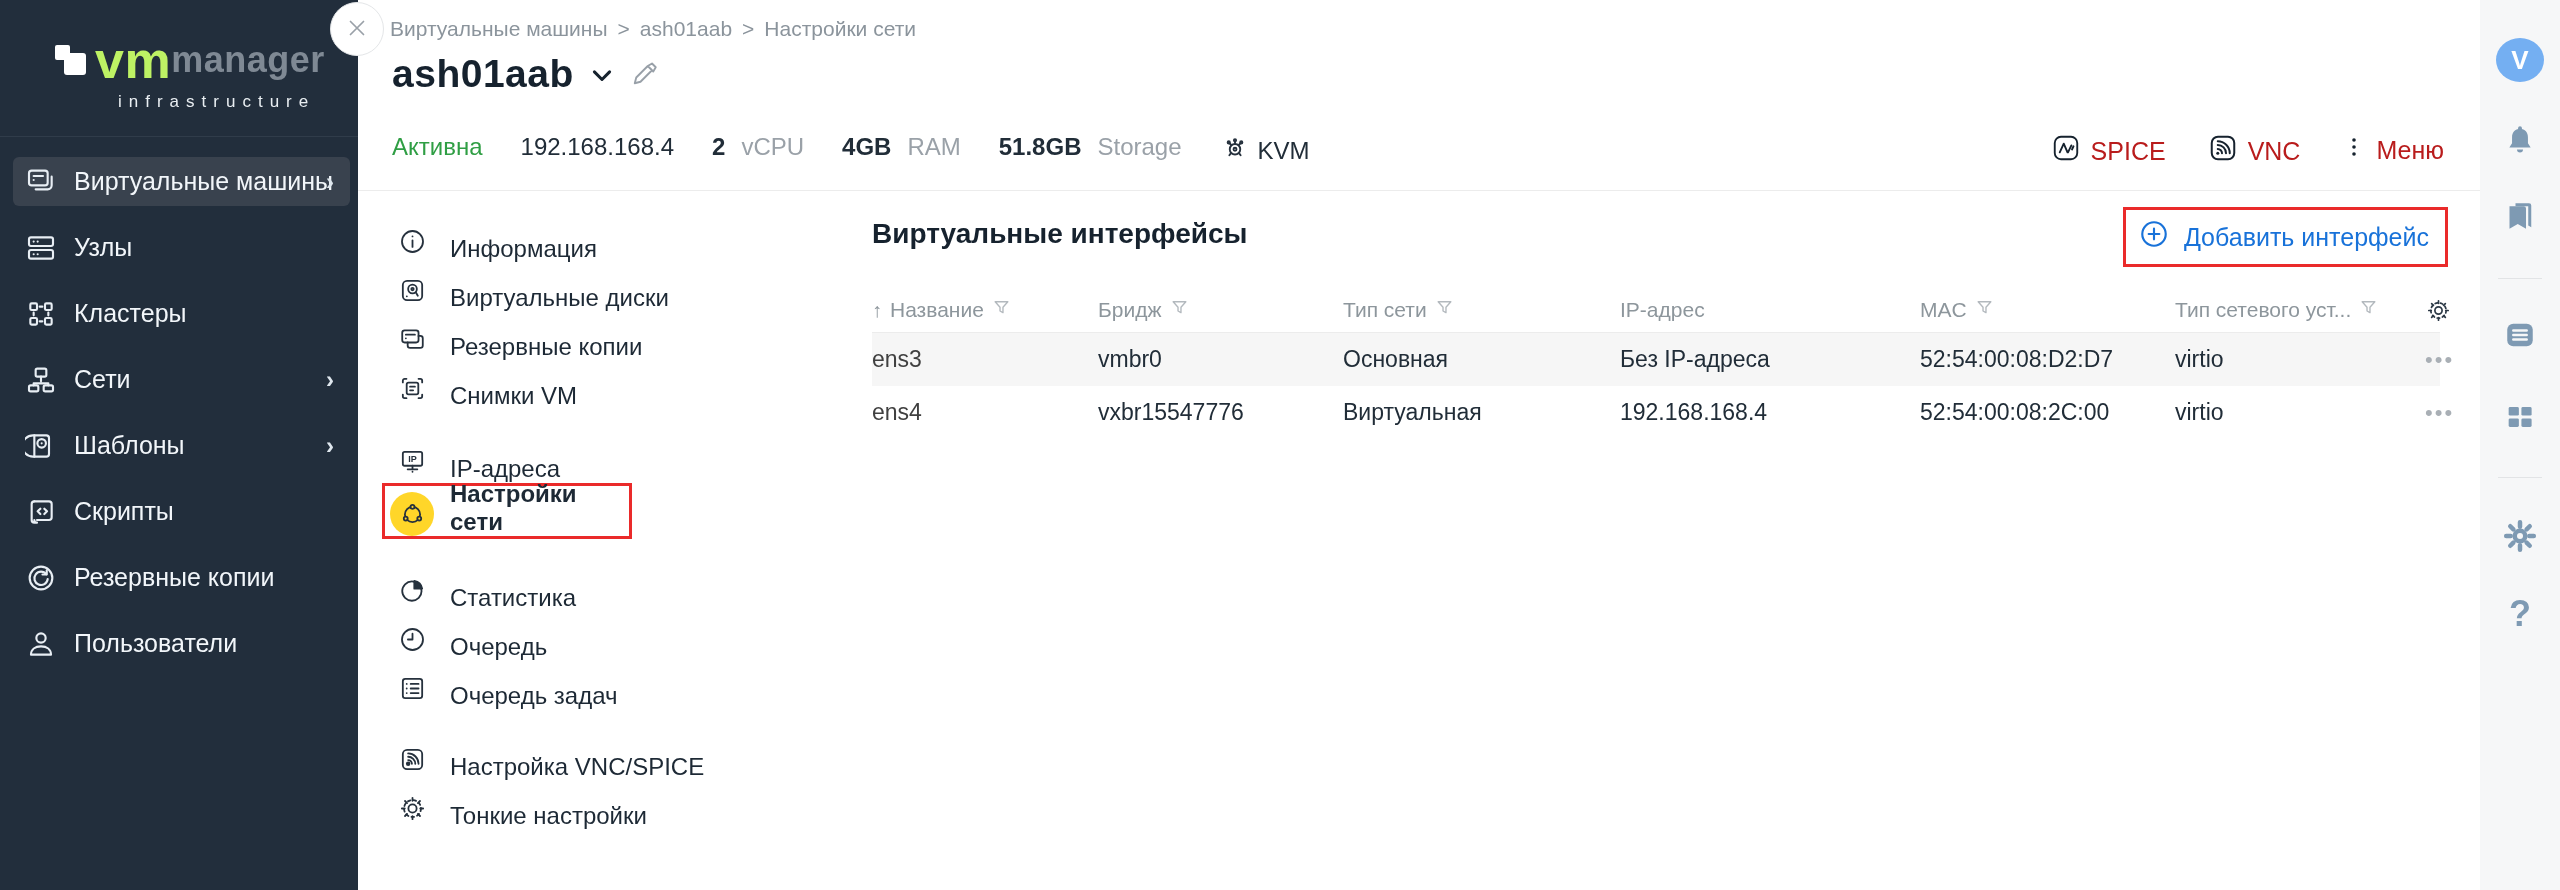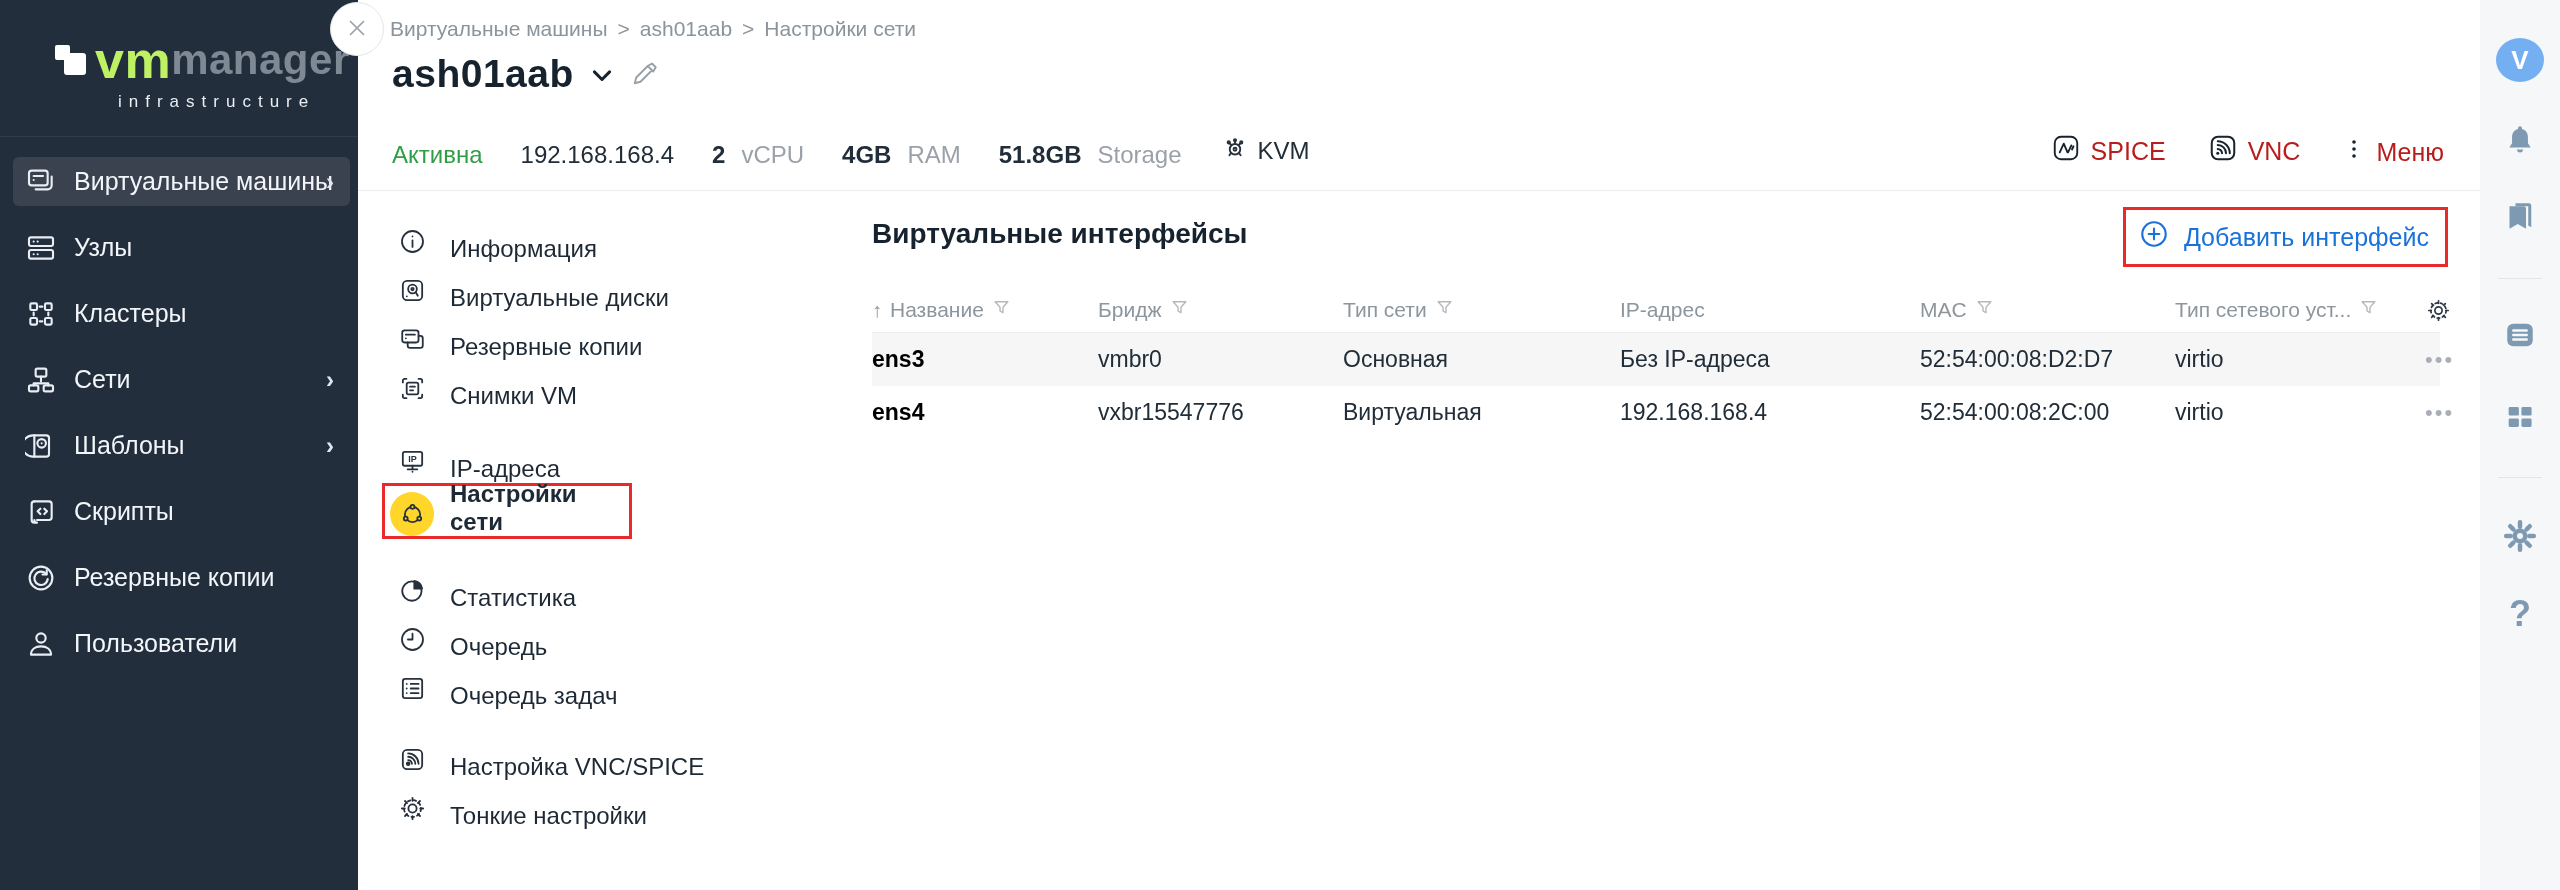--- a/index.html
+++ b/index.html
@@ -9,21 +9,21 @@
 
   
   .sidebar { position:absolute; left:0; top:0; width:358px; height:890px;
              background:#222e3c; z-index:2; }
   .brand { padding:30px 0 0 55px; white-space:nowrap; }
   .brand-row { display:flex; align-items:center; }
   .logo-mark { position:relative; width:34px; height:34px; margin-right:6px; }
   .logo-mark .sq1 { position:absolute; left:0; top:2px; width:15px; height:15px; background:#fff; border-radius:2px;}
   .logo-mark .sq2 { position:absolute; left:9px; top:10px; width:22px; height:22px; background:#fff; border-radius:3px;}
   .brand-bold { font-size:52px; font-weight:700; color:#bef264; letter-spacing:0.5px;}
-  .brand-light { font-size:42px; font-weight:700; color:#7f8994; letter-spacing:0.5px;}
+  .brand-light { font-size:36px; font-weight:700; color:#7f8994; letter-spacing:0.5px;}
   .brand-sub { margin:2px 0 0 63px; color:#e9eef2; font-size:17px; letter-spacing:7px; }
   .sidebar-divider { margin-top:24px; border-top:1px solid #303c4a; }
   .snav { margin-top:20px; }
   .snav-item { position:relative; display:flex; align-items:center; height:49px; margin:17px 8px 17px 13px;
                padding-left:12px; color:#f2f6fa; font-size:25px; cursor:pointer; border-radius:6px; }
   .snav-item .sicon { width:32px; height:32px; margin-right:17px; flex:0 0 32px; display:flex; }
   .snav-item.selected { background:#39424e; }
   .snav-item .schev { position:absolute; right:16px; font-size:24px; color:#dfe7ee; font-weight:700;}
   svg.line { stroke:#e8eef4; stroke-width:1.6; fill:none; stroke-linecap:round; stroke-linejoin:round; width:100%; height:100%;}
 
@@ -42,21 +42,21 @@
   .rail-help { font-size:36px; font-weight:700; color:#7e9ab3; cursor:pointer; }
   .rg1 { margin-top:40px;} .rg2{ margin-top:34px;} .rg3{margin-top:42px;}
   .rg4{ margin-top:36px;} .rg5{margin-top:42px;} .rg6{margin-top:40px;} .rg7{margin-top:38px;}
 
   
   .content { position:absolute; left:358px; right:80px; top:0; bottom:0; background:#fff; }
   .breadcrumb { position:absolute; left:32px; top:17px; font-size:21px; color:#8b949c; display:flex; gap:10px;}
   .breadcrumb span { cursor:default; }
   .titlebar { position:absolute; left:34px; top:52px; display:flex; align-items:center; gap:14px; }
   .vm-title { font-size:39px; font-weight:700; color:#16222e; letter-spacing:0.5px;}
-  .statusbar { position:absolute; left:34px; top:133px; right:36px; display:flex; align-items:flex-end; font-size:24px; }
+  .statusbar { position:absolute; left:34px; top:133px; right:36px; display:flex; align-items:flex-start; font-size:24px; }
   .statusbar .item { margin-right:38px; display:flex; align-items:center; gap:8px; white-space:nowrap;}
   .st-green { color:#2f9e44; }
   .st-val { color:#212d38; font-weight:700; }
   .st-val-n { color:#212d38; font-weight:400; }
   .st-lab { color:#9aa1a8;margin-left:8px; }
   .spacer { flex:1; }
   .hbtn { display:flex; align-items:center; gap:10px; margin-left:42px; color:#b91c1c; font-size:25px; cursor:pointer; white-space:nowrap;}
   .header-divider { position:absolute; left:0; right:0; top:190px; border-top:1px solid #ececec; }
 
   
@@ -76,21 +76,21 @@
   .add-btn { position:absolute; right:-8px; top:3px; display:flex; align-items:center; gap:14px;
              border:3px solid #ea2a2a; padding:8px 16px 8px 12px; color:#1872d9; font-size:25px; cursor:pointer; background:#fff;}
   .table { position:absolute; left:0; right:0; top:84px; }
   .trow { display:grid; grid-template-columns:226px 245px 277px 300px 255px 250px 1fr; align-items:center; }
   .thead { height:44px; color:#8d969c; font-size:21px; }
   .thead .hcell { display:flex; align-items:center; gap:8px; }
   .sort-arrow { color:#8d969c; font-size:20px; }
   .tdivider { border-top:1px solid #ececec; }
   .tbody-row { height:53px; font-size:23px; color:#212d38; }
   .tbody-row.alt { background:#f6f6f6; }
-  .cell-link { color:#000000; cursor:pointer;font-weight:bold; }
+  .cell-link { color:#404040; cursor:pointer; }
   .cell-actions { text-align:right; padding-right:10px; color:#a9afb5; font-size:22px; letter-spacing:2px; cursor:pointer;}
   .hcell-actions { display:flex; justify-content:flex-end; padding-right:6px; }
 </style>
 </head>
 <body>
 
 <div class="app">
 
   <aside class="sidebar">
     <div class="brand">

